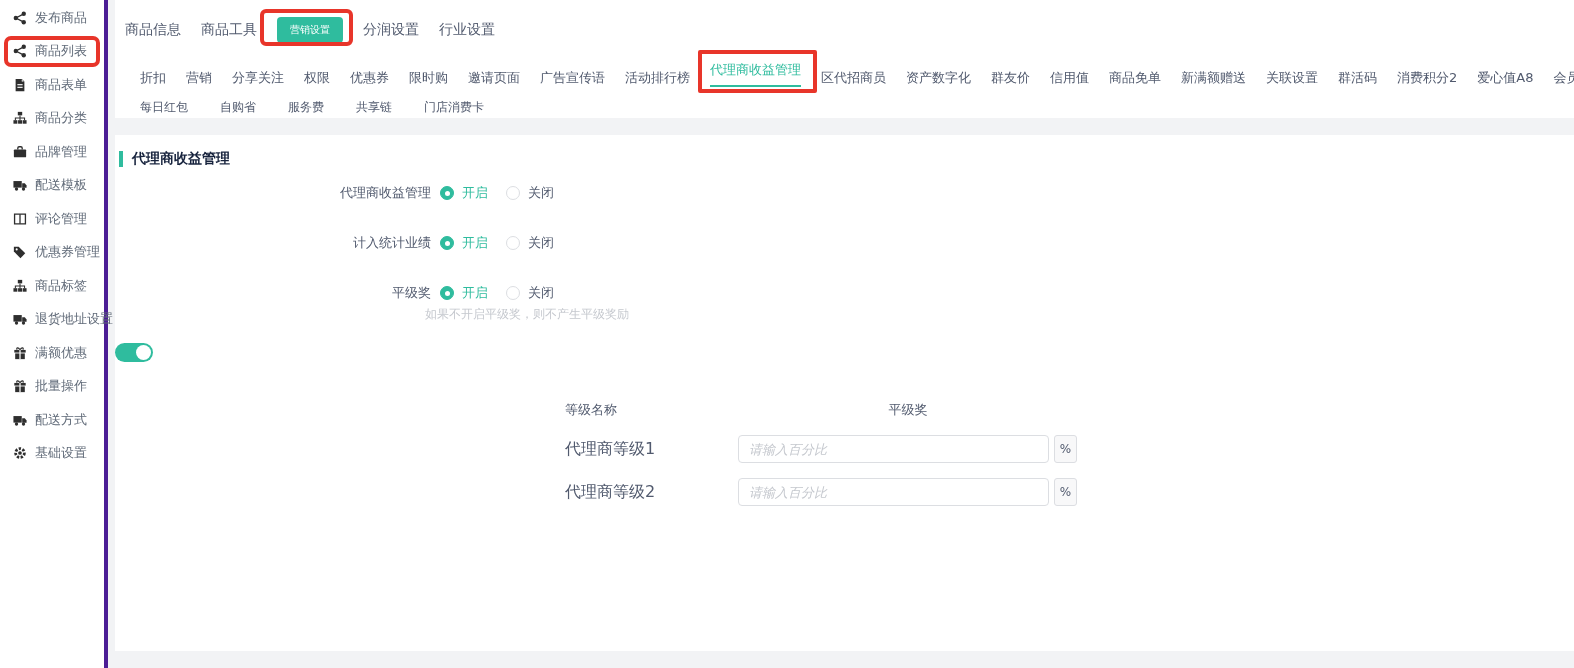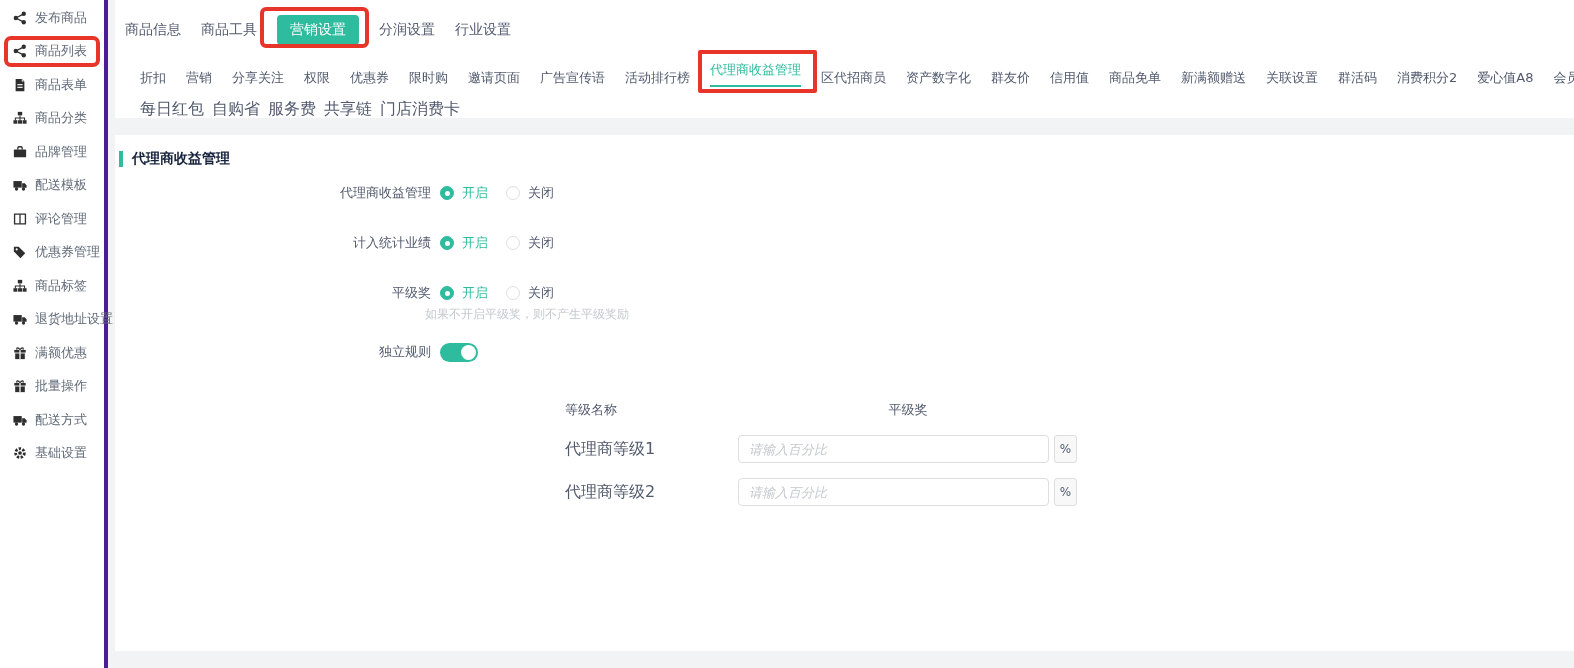--- a/index.html
+++ b/index.html
@@ -31,35 +31,35 @@
   .main { position:absolute; left:115px; top:0; width:1459px; height:668px; }
   .tabs-panel { background:#fff; width:100%; height:118px; overflow:hidden; }
   .trow1 {
     display:flex; align-items:center; gap:20px;
     padding:14px 0 0 10px; font-size:14px; height:45px;
   }
   .tab1 { cursor:pointer; color:#515a6e; }
   .pill-wrap { position:relative; display:inline-block; }
   .pill {
     display:inline-block; background:#2fbc9e; color:#fff;
-    padding:6px 13px; border-radius:4px; cursor:pointer; font-size:14px;
+    padding:6px 13px; border-radius:4px; cursor:pointer; font-size:10px;
   }
   .pill-wrap .ann-box { left:-17px; right:-10px; top:-8px; bottom:-3px; border-radius:6px; }
   .trow2 {
     display:flex; gap:20px; padding:16px 0 0 25px;
     font-size:13px; white-space:nowrap; align-items:flex-end;
   }
   .tab2 { cursor:pointer; color:#515a6e; }
   .tab2-wrap { position:relative; display:inline-block; }
   .tab2-active {
     color:#2fbc9e; display:inline-block;
     padding-bottom:6px; border-bottom:2px solid #2fbc9e; cursor:pointer;
   }
   .tab2-wrap .ann-box { left:-12px; right:-16px; top:-11px; bottom:-6px; border-radius:2px; }
-  .trow3 { display:flex; gap:8px; padding:12px 0 0 25px; font-size:16px; }
+  .trow3 { display:flex; gap:32px; padding:12px 0 0 25px; font-size:12px; }
   .tab3 { cursor:pointer; color:#515a6e; }
   
   .content {
     background:#fff; margin-top:17px; width:100%; height:516px;
     position:relative; overflow:hidden;
   }
   .sec-title {
     display:flex; align-items:center; gap:9px;
     padding:15px 0 0 4px; font-size:14px; font-weight:bold; color:#17233d;
   }
@@ -347,21 +347,20 @@
           </span>
           <span class="radio">
             <span class="rdot"></span>
             <span class="rlabel">关闭</span>
           </span>
         </div>
       </div>
       <div class="fhelp">如果不开启平级奖，则不产生平级奖励</div>
 
       <div class="frow-switch">
-        <div class="flabel">独立规则</div>
         <span class="switch"></span>
       </div>
 
       <div class="ptable">
         <div class="pt-head">
           <div class="pt-name">等级名称</div>
           <div class="pt-valhead">平级奖</div>
         </div>
         <div class="pt-row">
           <div class="pt-name">代理商等级1</div>

